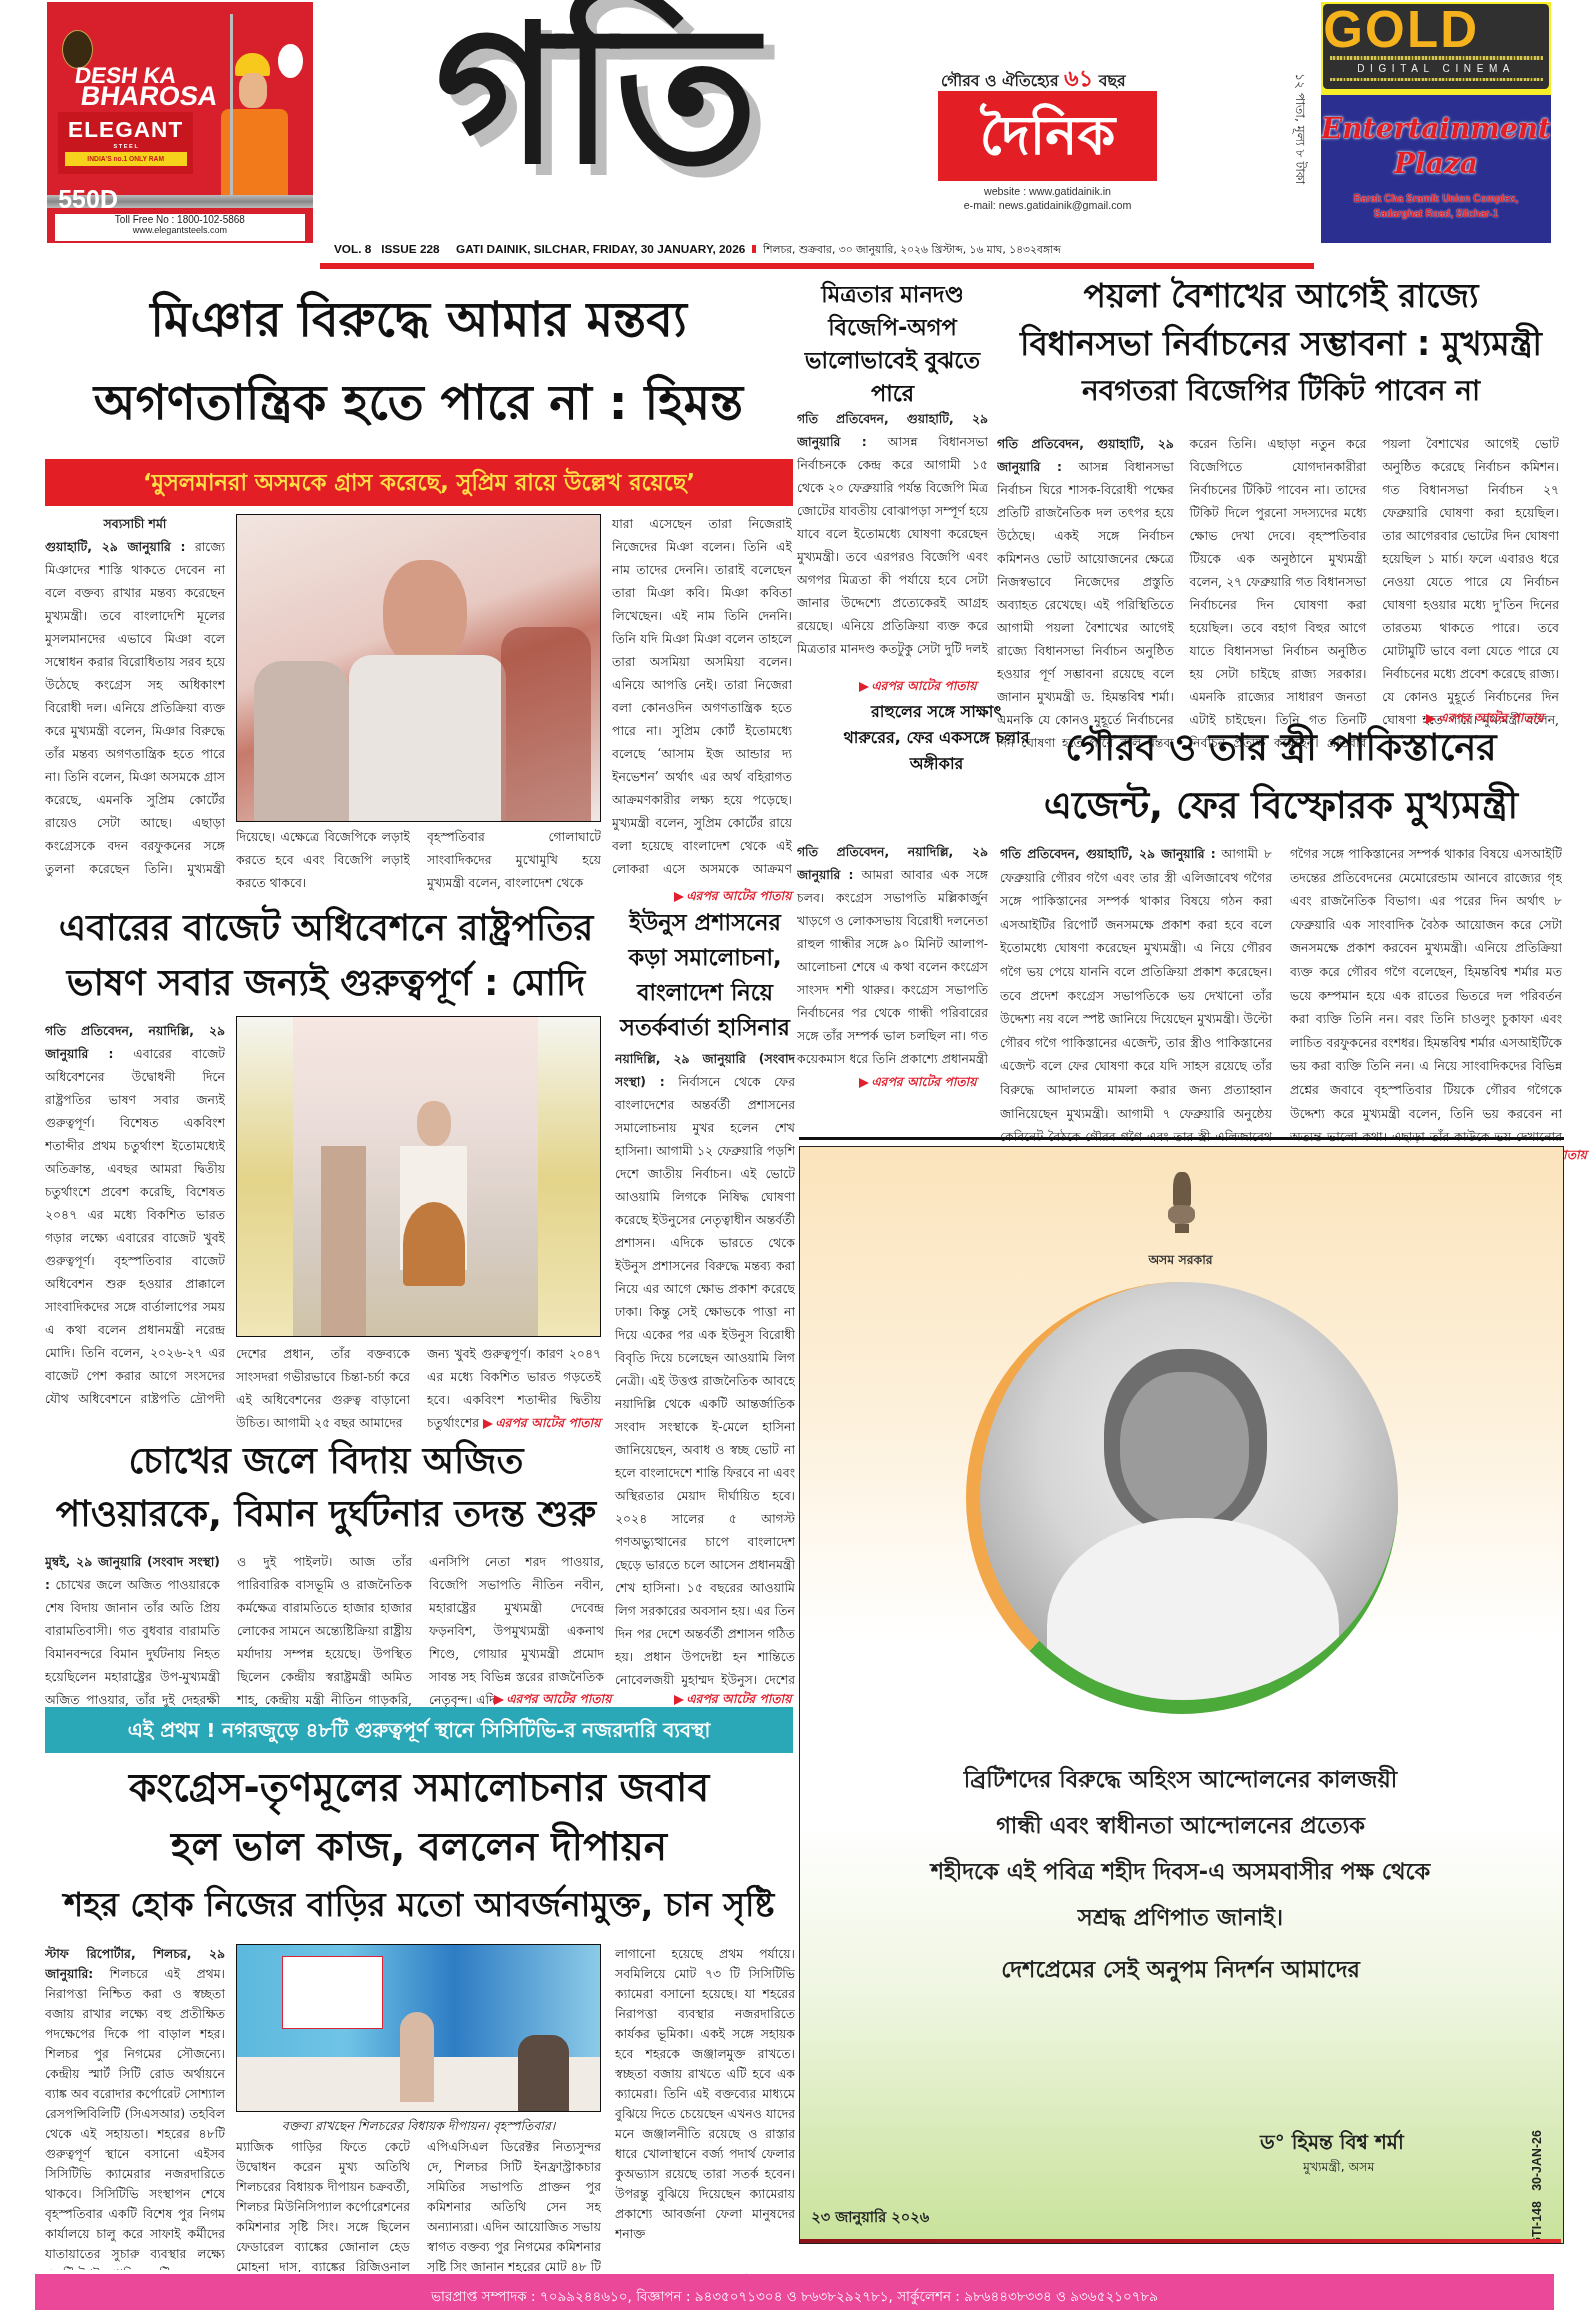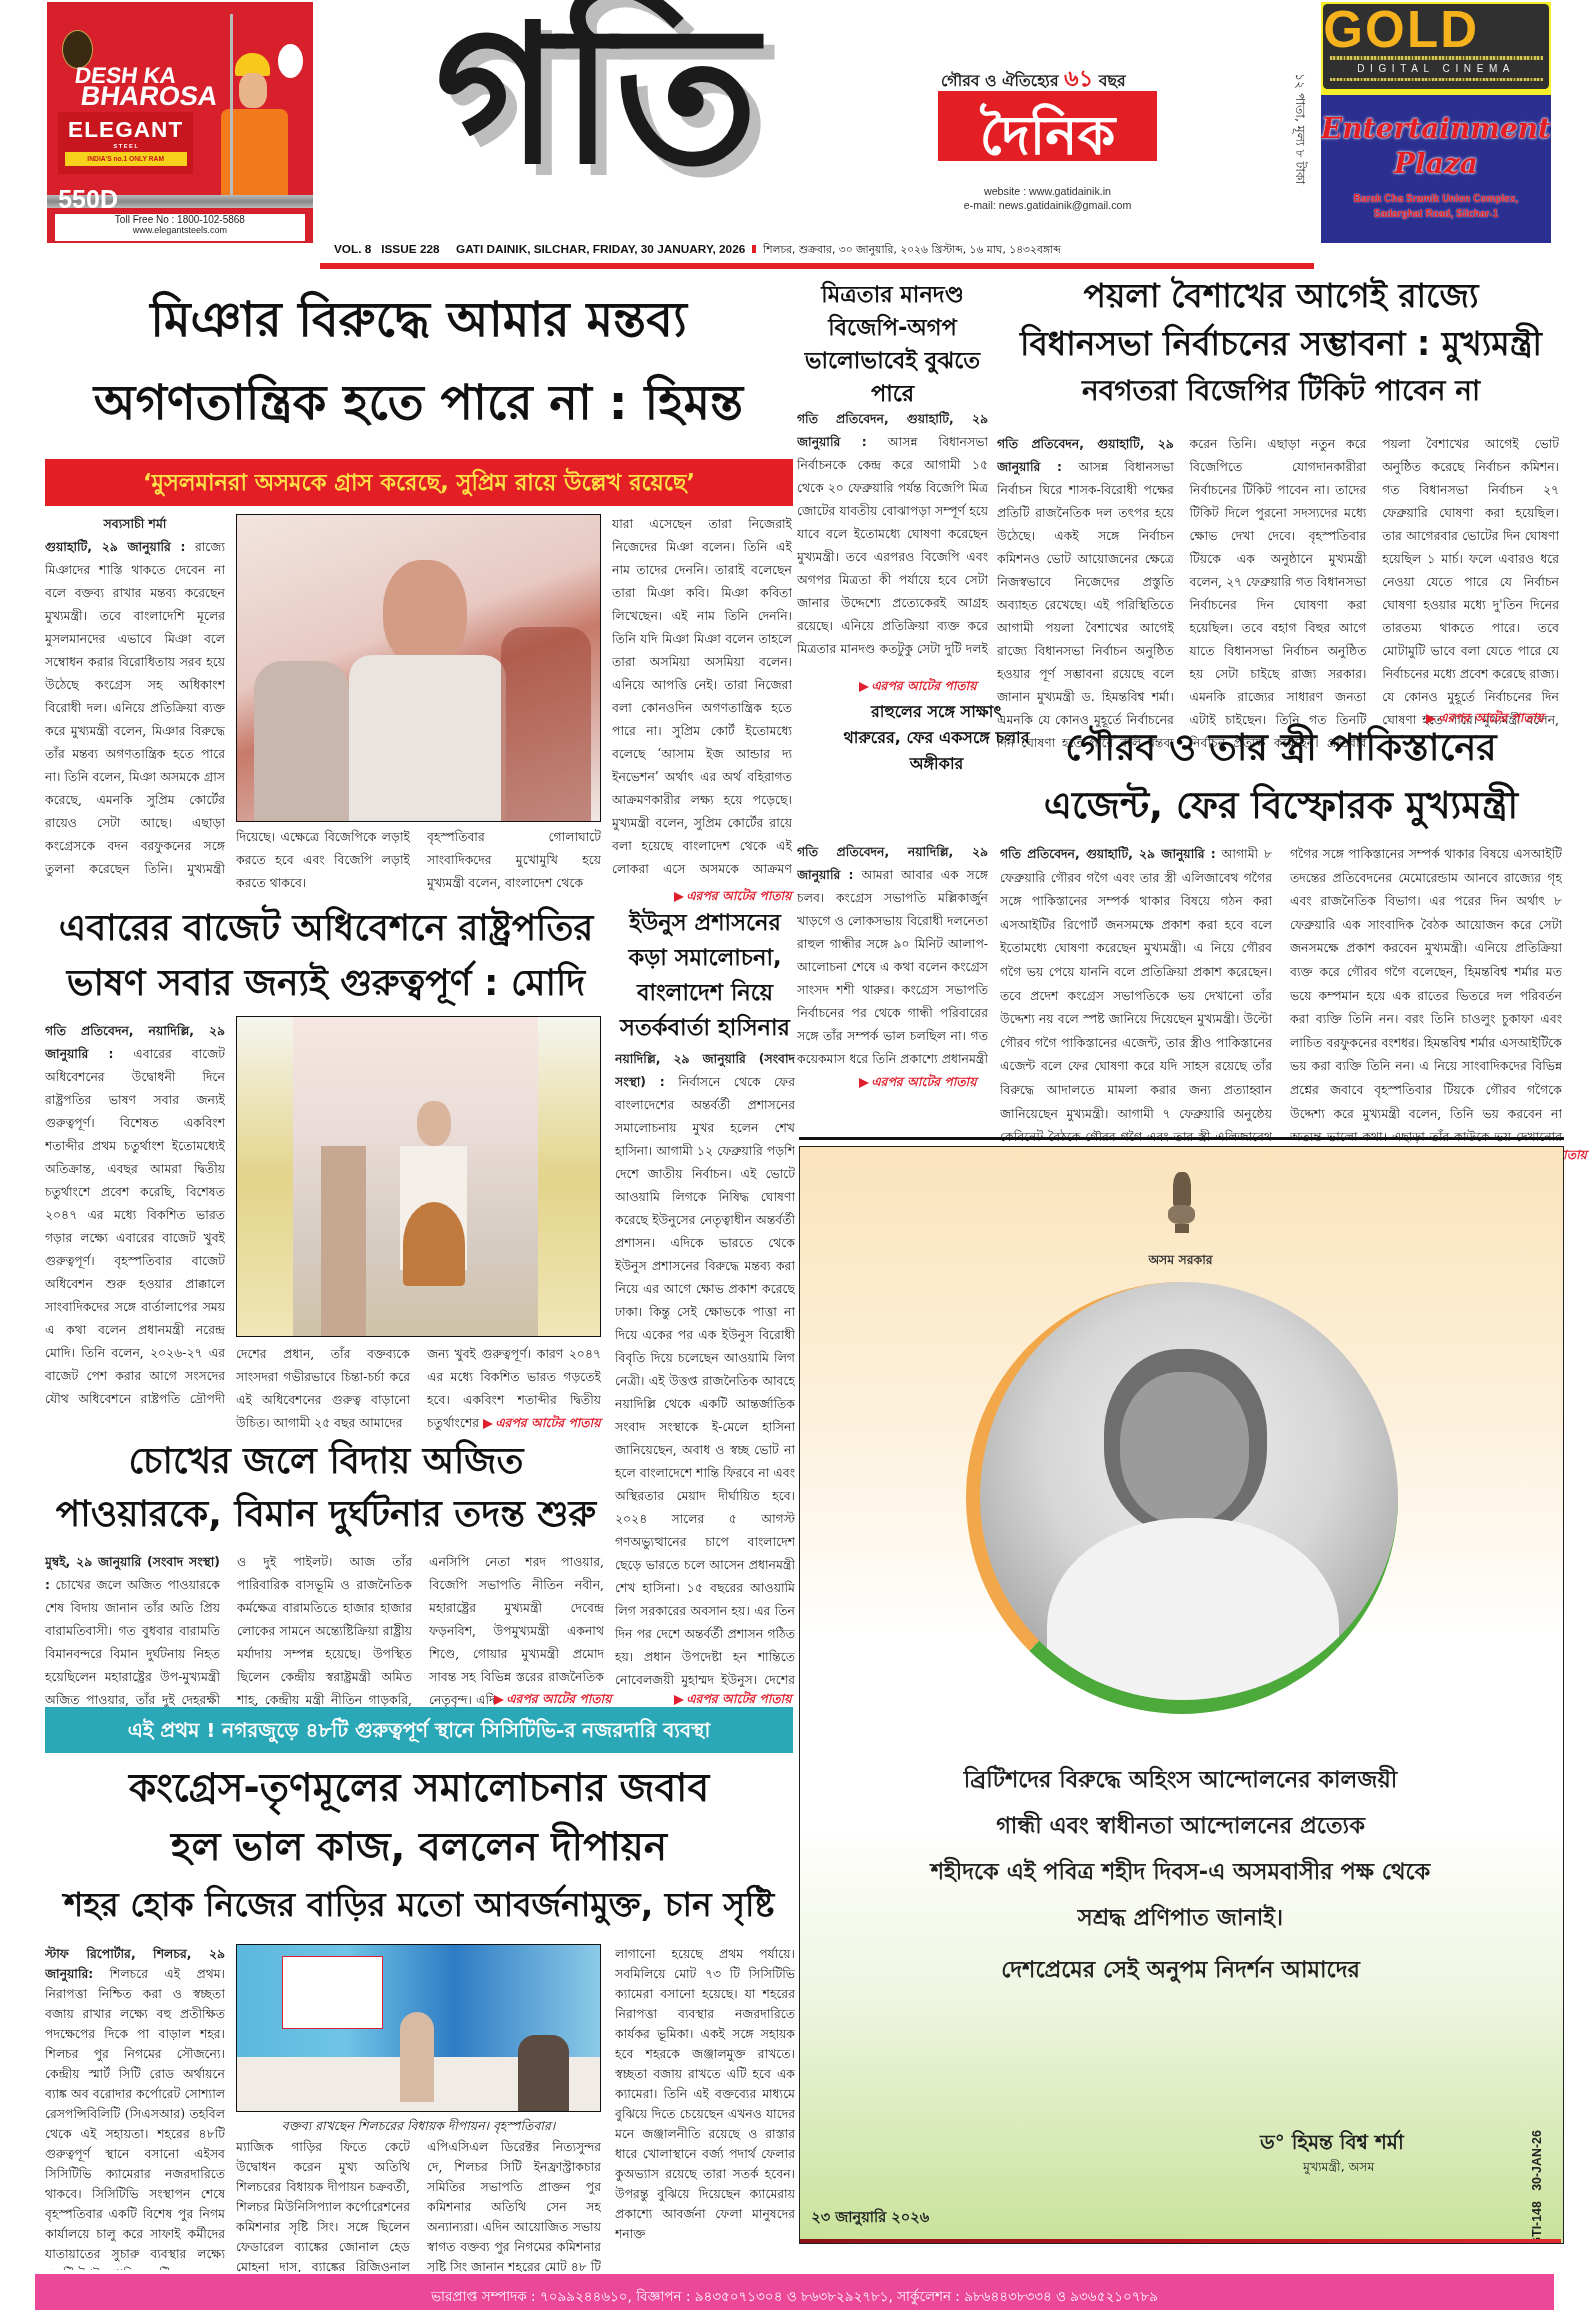--- a/index.html
+++ b/index.html
@@ -46,21 +46,21 @@
 </div>
 
 <div class="abs" style="left:446px;top:11.2px;font:bold 191px 'DejaVu Sans',sans-serif;color:#bdbdbd;line-height:1">গতি</div>
 <div class="abs" style="left:435px;top:0;font:bold 191px 'DejaVu Sans',sans-serif;color:#1b1b1b;line-height:1">গতি</div>
 
 <div class="abs" style="left:941px;top:61px;font:bold 15.7px 'DejaVu Sans',sans-serif;color:#222;white-space:nowrap">
   <span>গৌরব ও ঐতিহ্যের</span>
   <span style="color:#e31e24;font-size:22.5px">৬১</span>
   <span>বছর</span>
 </div>
-<div class="abs" style="left:938px;top:91px;width:219px;height:70px;background:#e31e24">
+<div class="abs" style="left:938px;top:91px;width:219px;height:90px;background:#e31e24">
   <div style="font:bold 54px 'DejaVu Sans',sans-serif;color:#fff;text-align:center;line-height:89px">দৈনিক</div>
 </div>
 <div class="abs" style="left:938px;top:185px;width:219px;text-align:center;font:10.7px 'Liberation Sans',sans-serif;color:#333">website : www.gatidainik.in</div>
 <div class="abs" style="left:938px;top:199px;width:219px;text-align:center;font:10.7px 'Liberation Sans',sans-serif;color:#333">e-mail: news.gatidainik@gmail.com</div>
 
 <div class="abs" style="left:1287px;top:73px;width:22.5px;font:12.4px 'DejaVu Sans',sans-serif;color:#333;writing-mode:vertical-rl;height:129px">১২ পাতা, মূল্য ৮ টাকা</div>
 
 <div class="abs" style="left:1321px;top:2.2px;width:230px;height:241px;background:#2b2f8f;overflow:hidden">
   <div class="abs" style="left:0;top:0;width:230px;height:93px;background:#f7ee2a">
     <div style="position:absolute;left:2.2px;top:2.2px;width:226px;height:85px;background:#303030;border-radius:4.5px">

